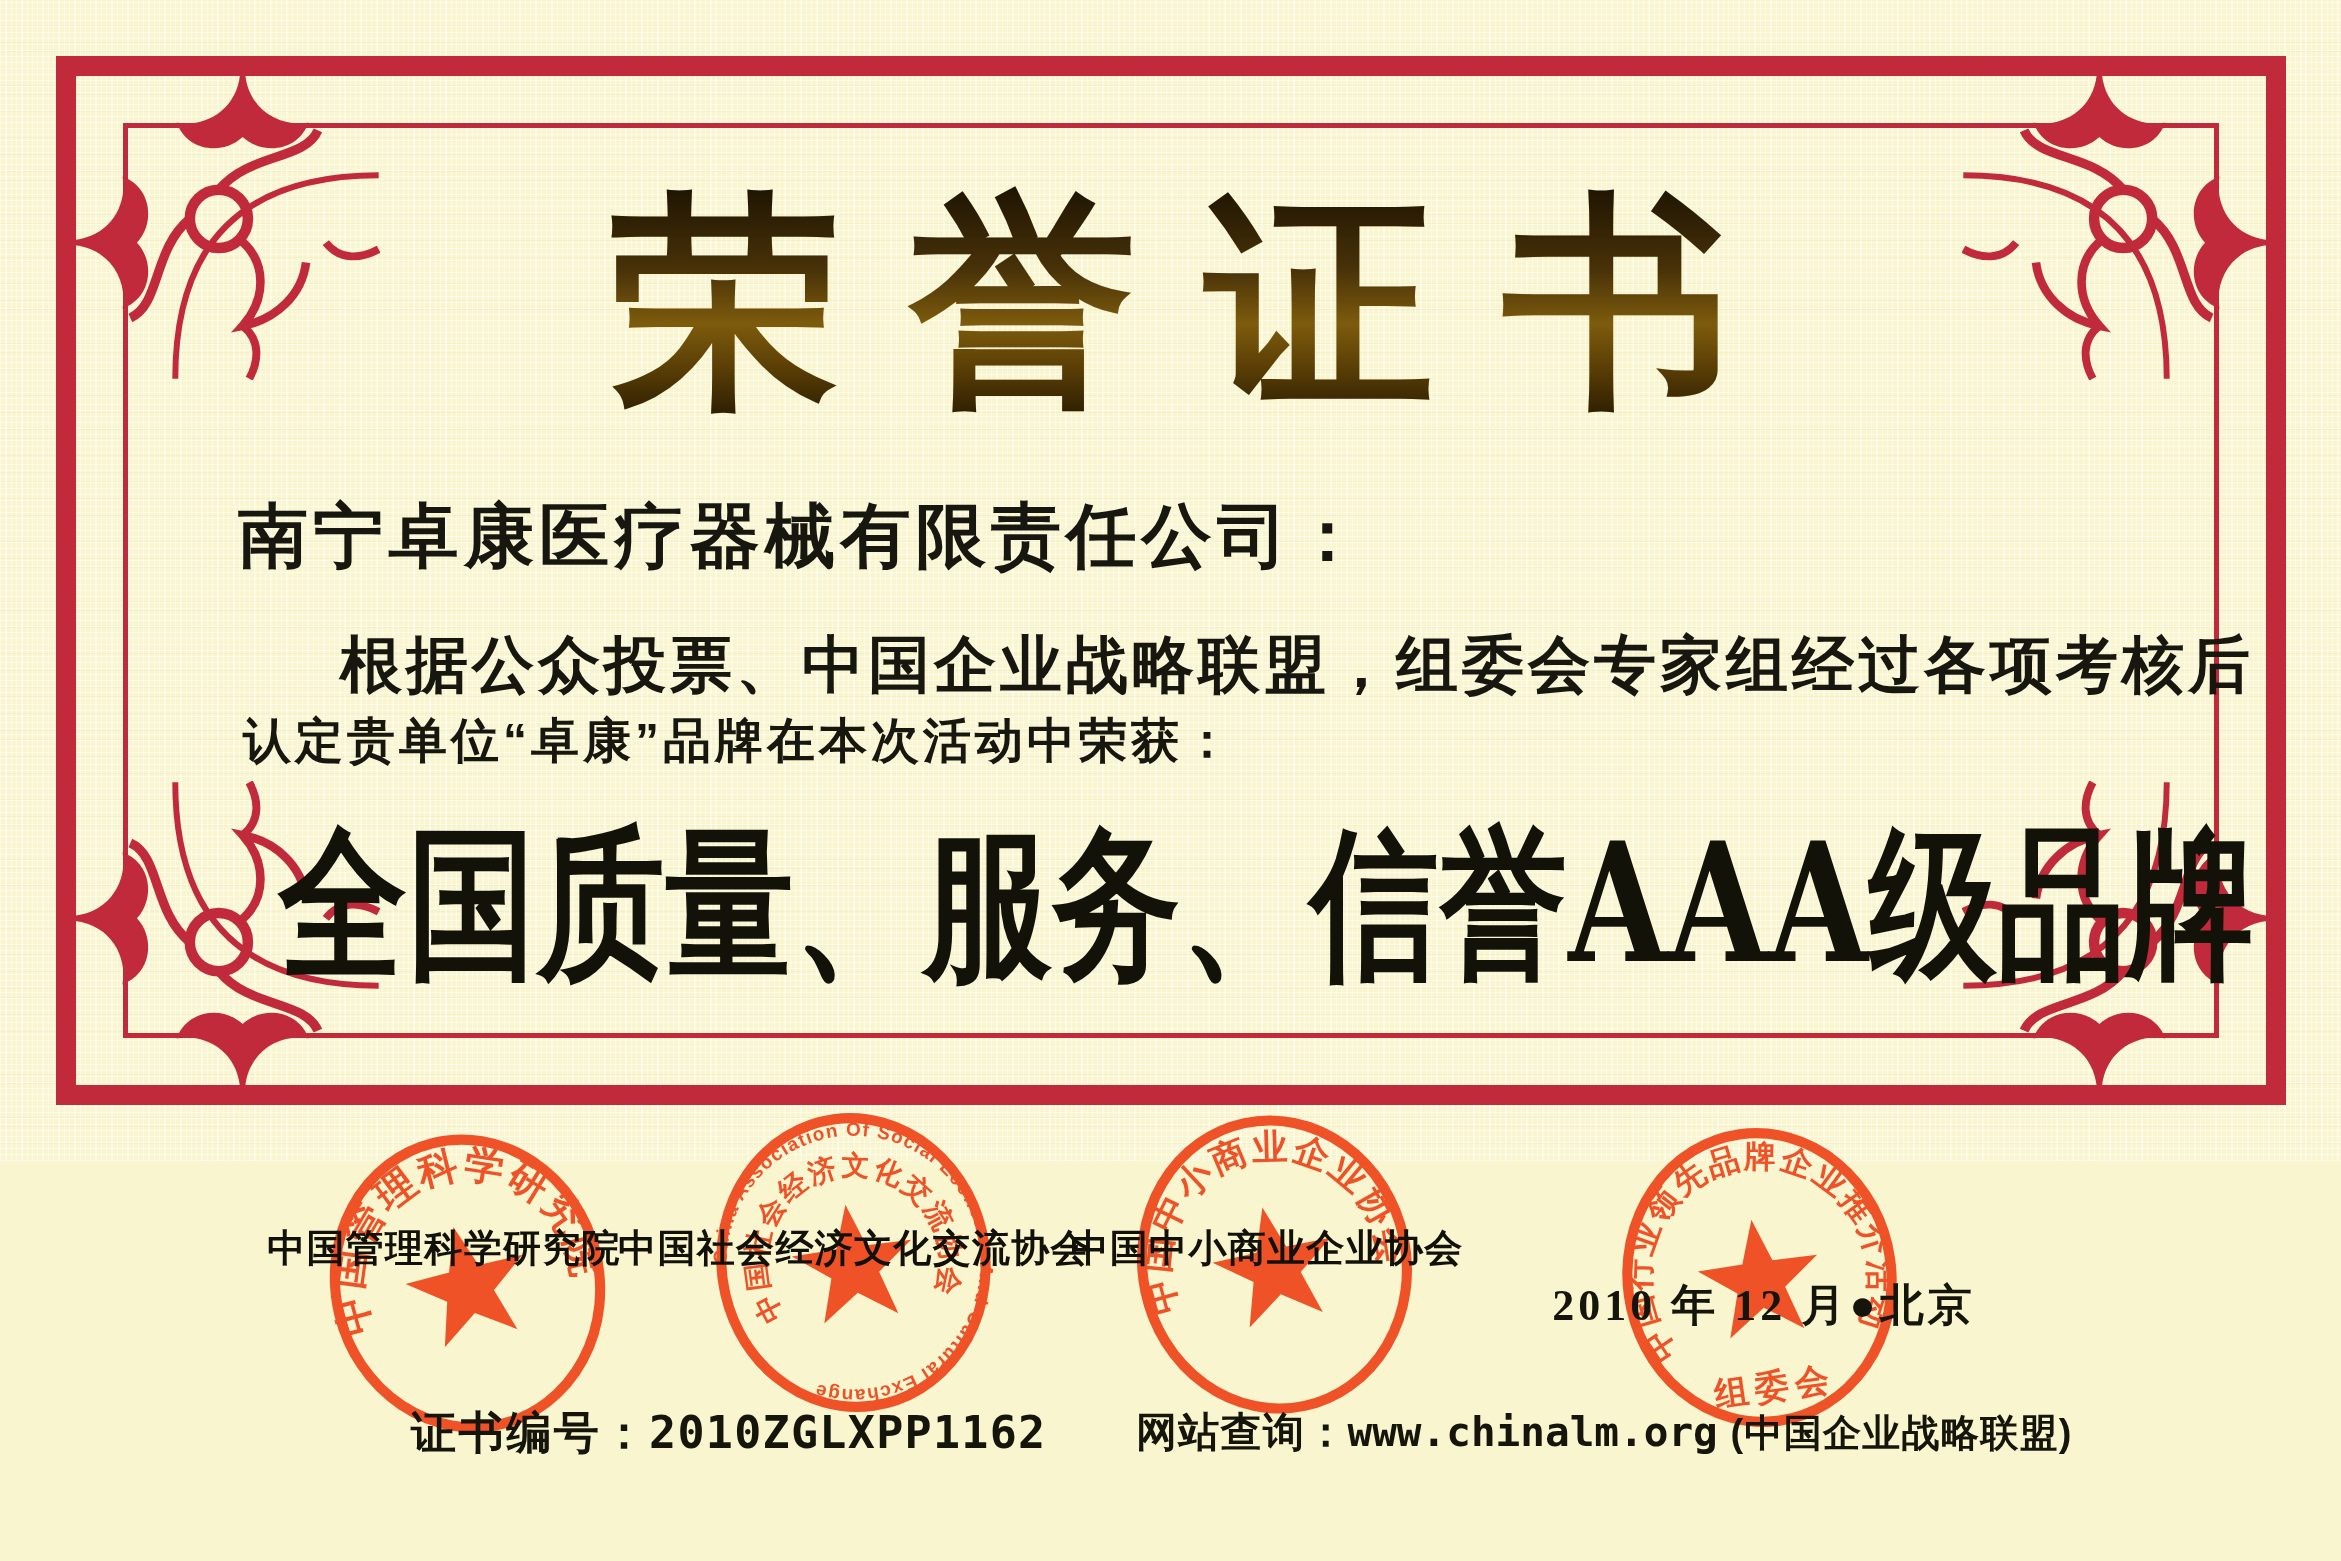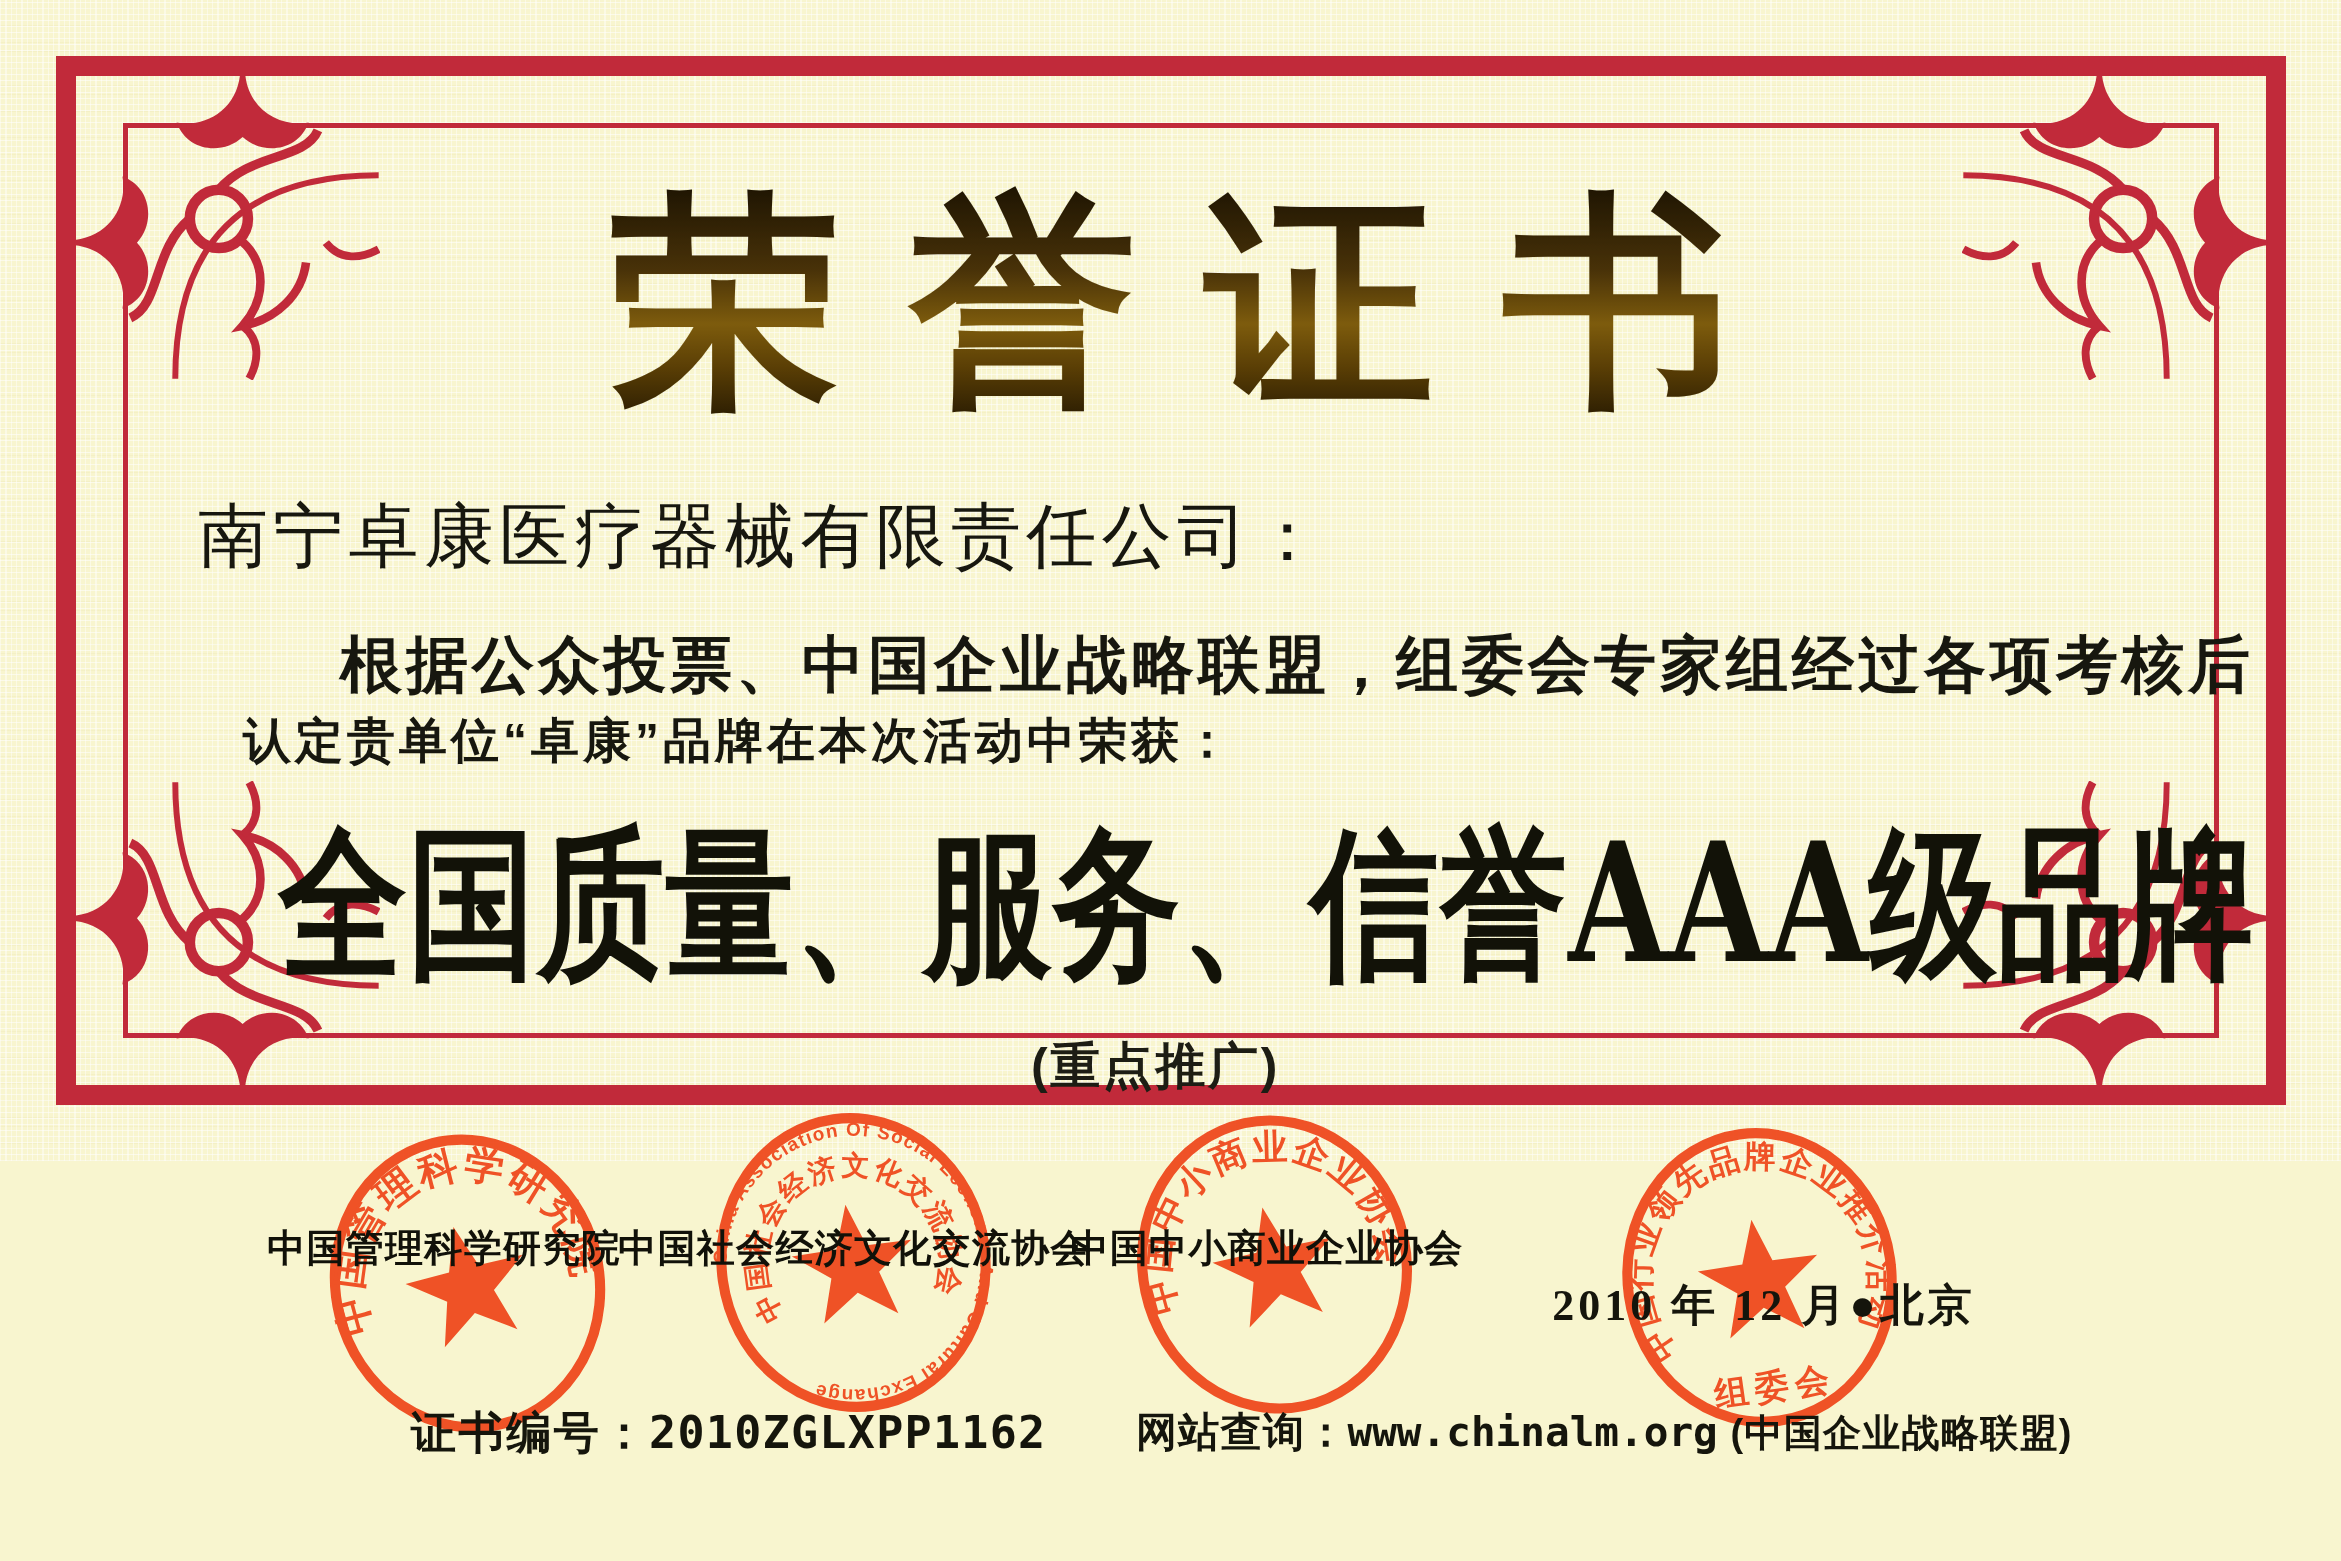--- a/index.html
+++ b/index.html
@@ -46,22 +46,22 @@
     font-weight:bold;
     font-size:228px;line-height:1.2;
     letter-spacing:69px;padding-left:69px;
     background:linear-gradient(180deg,#1c1302 8%,#53390a 38%,#9a7110 58%,#6b4a06 74%,#201501 96%);
     -webkit-background-clip:text;background-clip:text;
     color:transparent;
     text-shadow:0 0 0.7px rgba(40,28,2,.25);
   }
   .recipient{
     position:absolute;left:198px;top:490px;
-    font-size:70px;font-weight:normal;color:var(--ink);
-    letter-spacing:5.3px;white-space:nowrap;
+    font-size:70px;font-weight:bold;color:var(--ink);
+    letter-spacing:5.3px;white-space:nowrap;padding-left:40px;
   }
   .body-line1{
     position:absolute;left:340px;top:623px;
     font-size:62px;font-weight:bold;color:var(--ink);
     letter-spacing:4px;white-space:nowrap;
   }
   .body-line2{
     position:absolute;left:243px;top:709px;
     font-size:48px;font-weight:bold;color:var(--ink);
     letter-spacing:4px;white-space:nowrap;
@@ -156,21 +156,20 @@
       <svg viewBox="0 0 480 480">
         <use href="#corner-orn"></use>
       </svg>
     </div>
 
   <div class="title">荣誉证书</div>
   <div class="recipient">南宁卓康医疗器械有限责任公司：</div>
   <div class="body-line1">根据公众投票、中国企业战略联盟，组委会专家组经过各项考核后</div>
   <div class="body-line2">认定贵单位“卓康”品牌在本次活动中荣获：</div>
   <div class="award"><span class="award-inner">全国质量、服务、信誉AAA级品牌</span></div>
-  <div class="award-note">(重点推广)</div>
 
   <div class="seal seal1">
       <svg viewBox="0 0 500 520">
     <defs>
           <path id="arc0" d="M 132.6,377.4 A 166,166 0 1 1 367.4,377.4" fill="none"></path>
         </defs>
     <ellipse cx="250" cy="260" rx="208" ry="228" fill="none" stroke="#ef4a1e" stroke-width="16"></ellipse>
     <polygon points="250,168 274,236 345,237 288,280 309,349 250,308 191,349 212,280 155,237 226,236" fill="#ef4a1e"></polygon>
     <text font-size="62" font-weight="bold" fill="#ef4a1e" letter-spacing="4" font-family="Liberation Sans, sans-serif">
       <textPath href="#arc0" startOffset="50%" text-anchor="middle">中国管理科学研究院</textPath></text>

